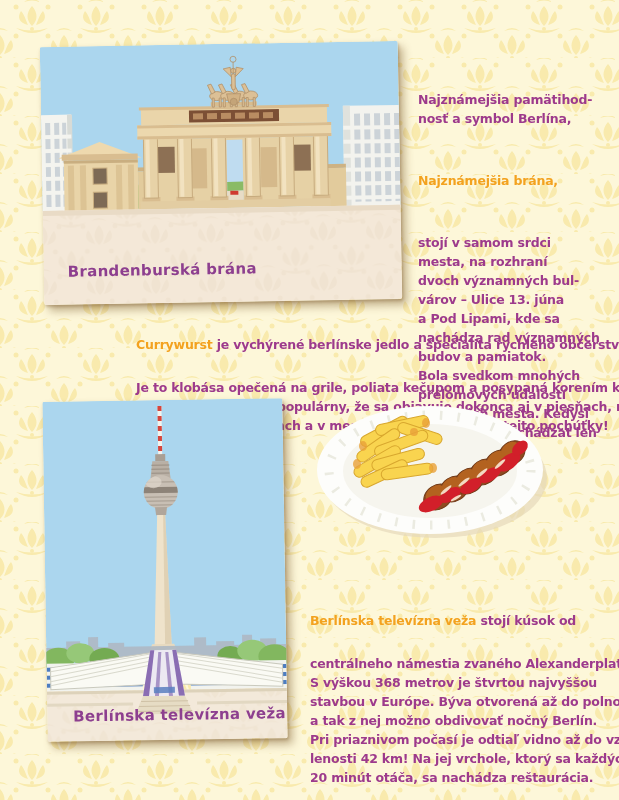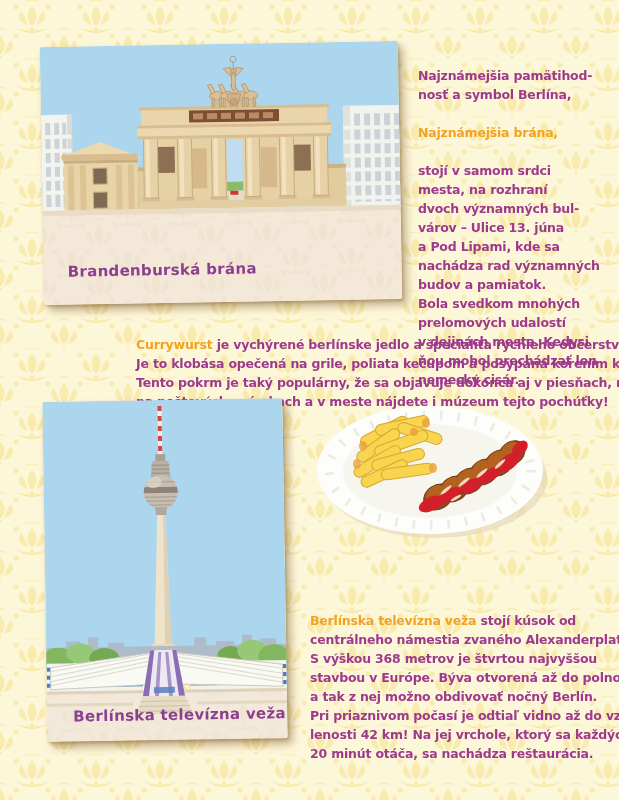--- a/index.html
+++ b/index.html
@@ -18,21 +18,21 @@
   .card-caption{
     position:absolute;font-weight:bold;color:#8d3f8f;
     font-size:15px;letter-spacing:.3px;white-space:nowrap;
   }
   .card-gate .card-caption{left:24px;top:216px;}
   .card-tower .card-caption{left:26px;top:306px;}
   .para{
     position:absolute;color:#9d3a8c;font-size:12.5px;line-height:19px;
     font-weight:bold;letter-spacing:-0.2px;white-space:pre-line;width:max-content;
   }
-  .para .blk{display:block;white-space:pre-line;}
+  .para .blk{display:block;white-space:pre-line;margin-top:24px;}
   .hl{color:#f3a21f;}
   .para-gate{left:418px;top:47px;}
   .para-curry{left:136px;top:316px;}
   .para-tower{left:310px;top:592px;}
   .plate-wrap{position:absolute;left:313px;top:398px;width:237px;height:146px;}
 </style>
 </head>
 <body>
 
 <div class="page">

